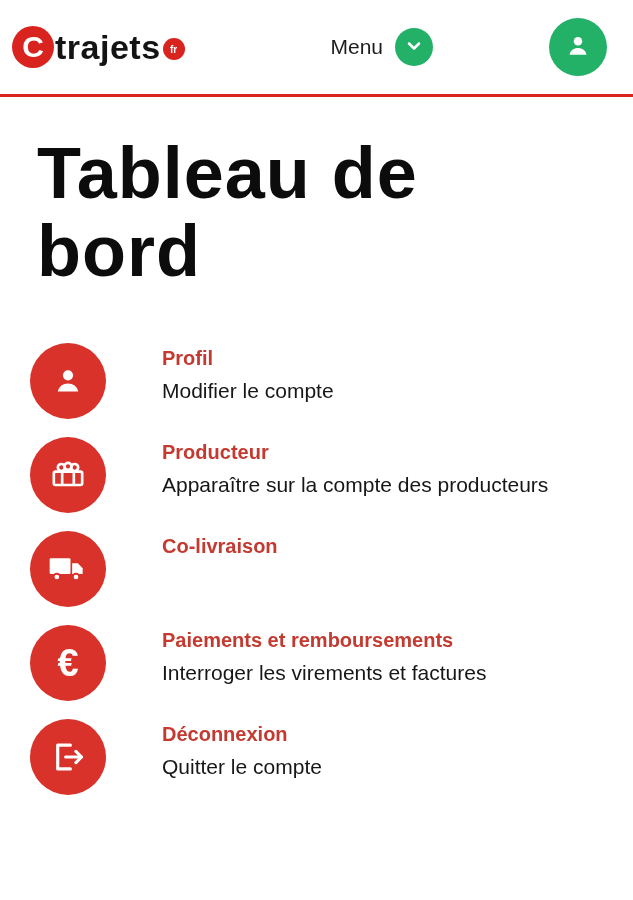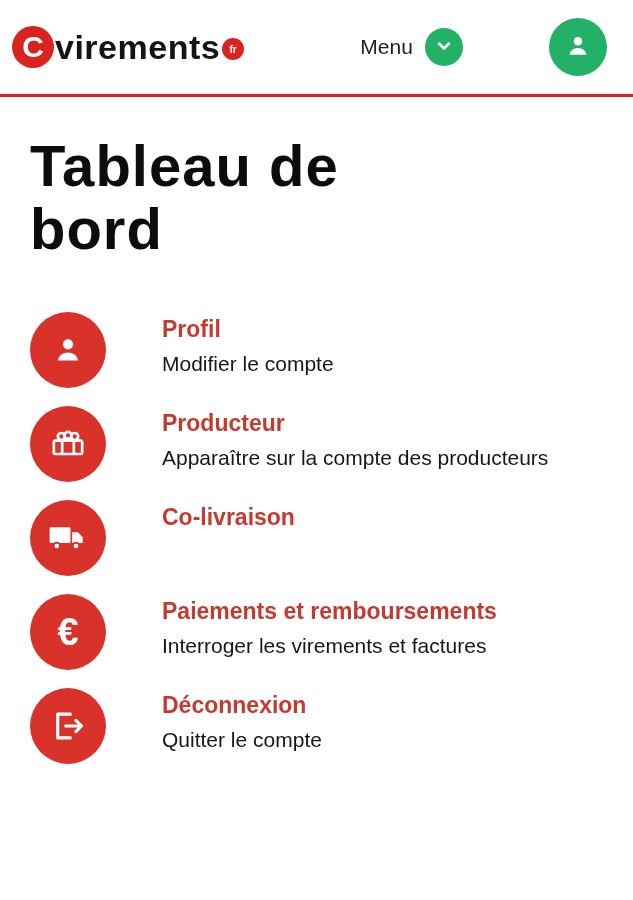--- a/index.html
+++ b/index.html
@@ -30,42 +30,42 @@
     display: flex; align-items: center; justify-content: center; cursor: pointer;
   }
   .avatar-btn {
     width: 58px; height: 58px; border-radius: 50%; background: #23b168; border: none;
     display: flex; align-items: center; justify-content: center; cursor: pointer;
   }
 
   
   .main { padding: 0 30px; }
   .page-title {
-    font-size: 58px; font-weight: 800; color: #0c0c0c; line-height: 1.08;
-    letter-spacing: 1px; margin: 38px 0 52px; max-width: 420px;
+    font-size: 72px; font-weight: 800; color: #0c0c0c; line-height: 1.08;
+    letter-spacing: 1px; margin: 38px 7px 52px; max-width: 420px;
   }
 
   .row { display: flex; align-items: flex-start; margin-bottom: 18px; }
   .icon-circle {
     width: 76px; height: 76px; border-radius: 50%; background: #d8322a;
     flex: 0 0 auto; display: flex; align-items: center; justify-content: center; color: #fff;
     cursor: pointer;
   }
   .row-text { margin-left: 56px; padding-top: 4px; }
-  .row-title { color: #c43a30; font-size: 23px; font-weight: 600; margin-bottom: 7px; cursor: pointer; }
+  .row-title { color: #c43a30; font-size: 20px; font-weight: 600; margin-bottom: 7px; cursor: pointer; }
   .row-desc { color: #171717; font-size: 21px; line-height: 1.38; max-width: 445px; font-weight: 500; }
   .euro-glyph { font-size: 38px; font-weight: 700; color: #fff; line-height: 1; }
 </style>
 </head>
 <body>
 
 <div class="header">
   <div class="logo">
     <span class="logo-icon">C</span>
-    <span class="logo-text">virements</span>
+    <span class="logo-text">trajets</span>
     <span class="logo-tld">fr</span>
   </div>
 
   <div class="menu-group">
     <span class="menu-label">Menu</span>
     <button class="chevron-btn">
       <span>
         <svg width="20" height="20" viewBox="0 0 24 24" fill="none" stroke="#ffffff" stroke-width="3" stroke-linecap="round" stroke-linejoin="round">
             <polyline points="6,9 12,15 18,9"></polyline>
           </svg>

